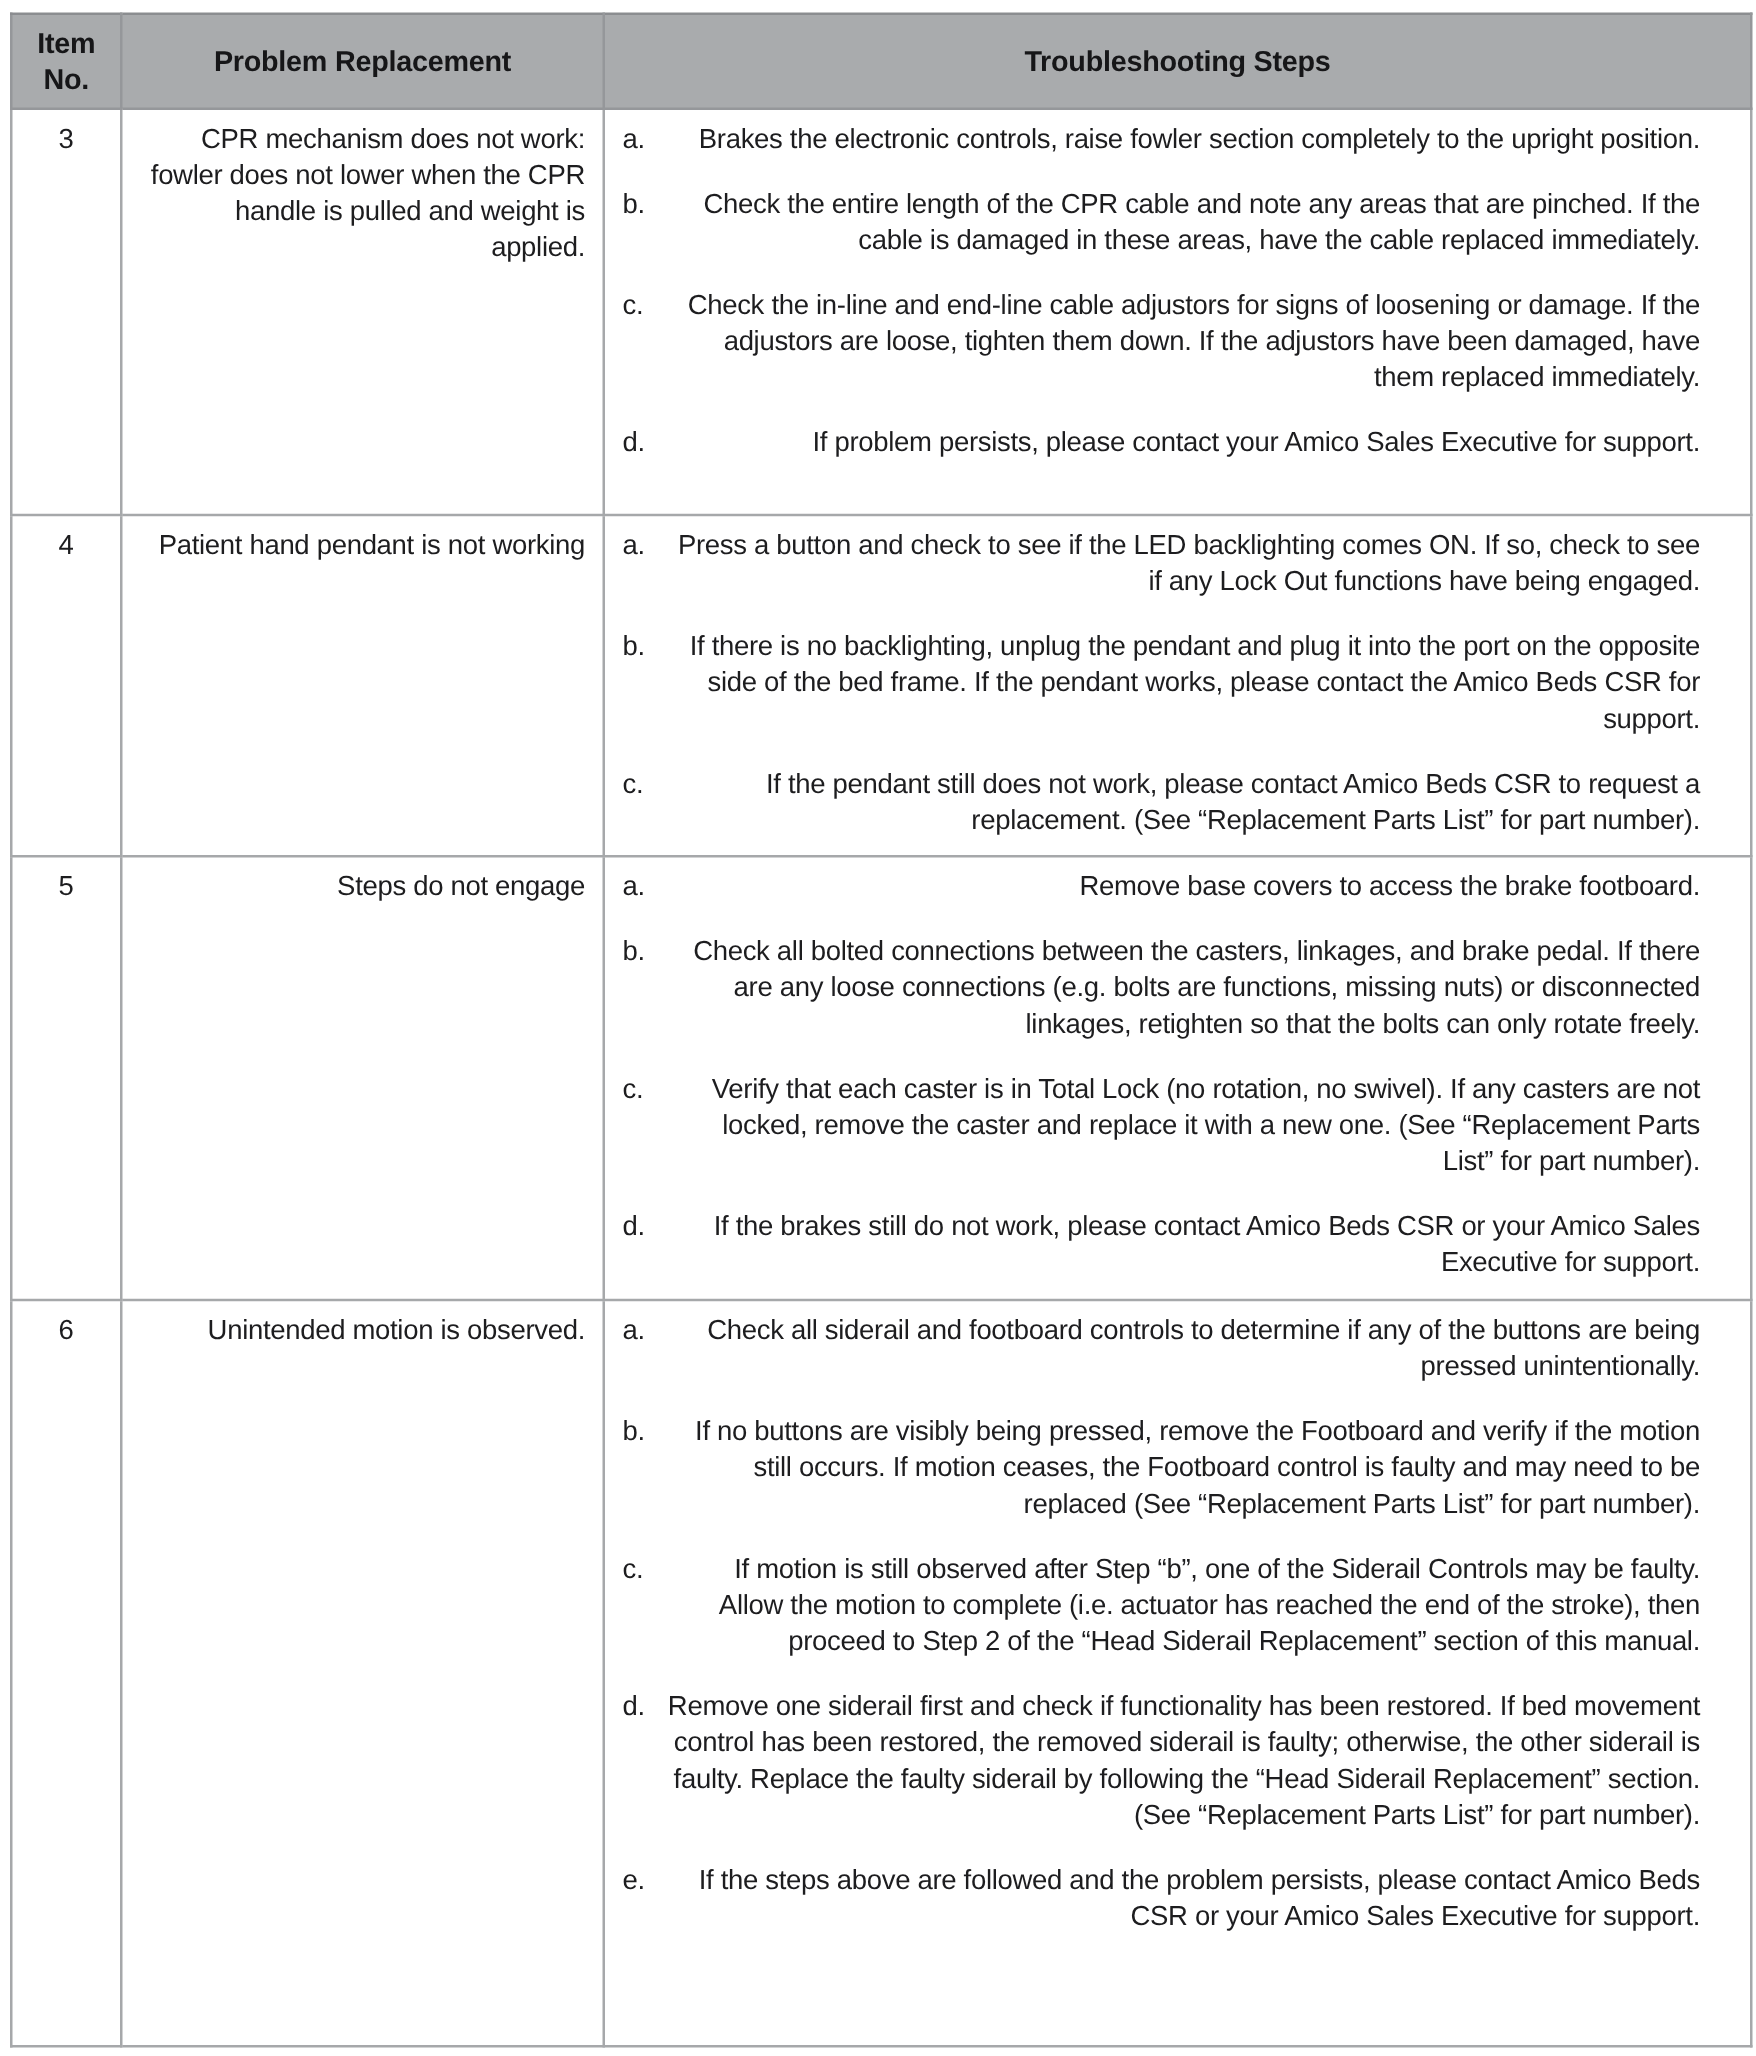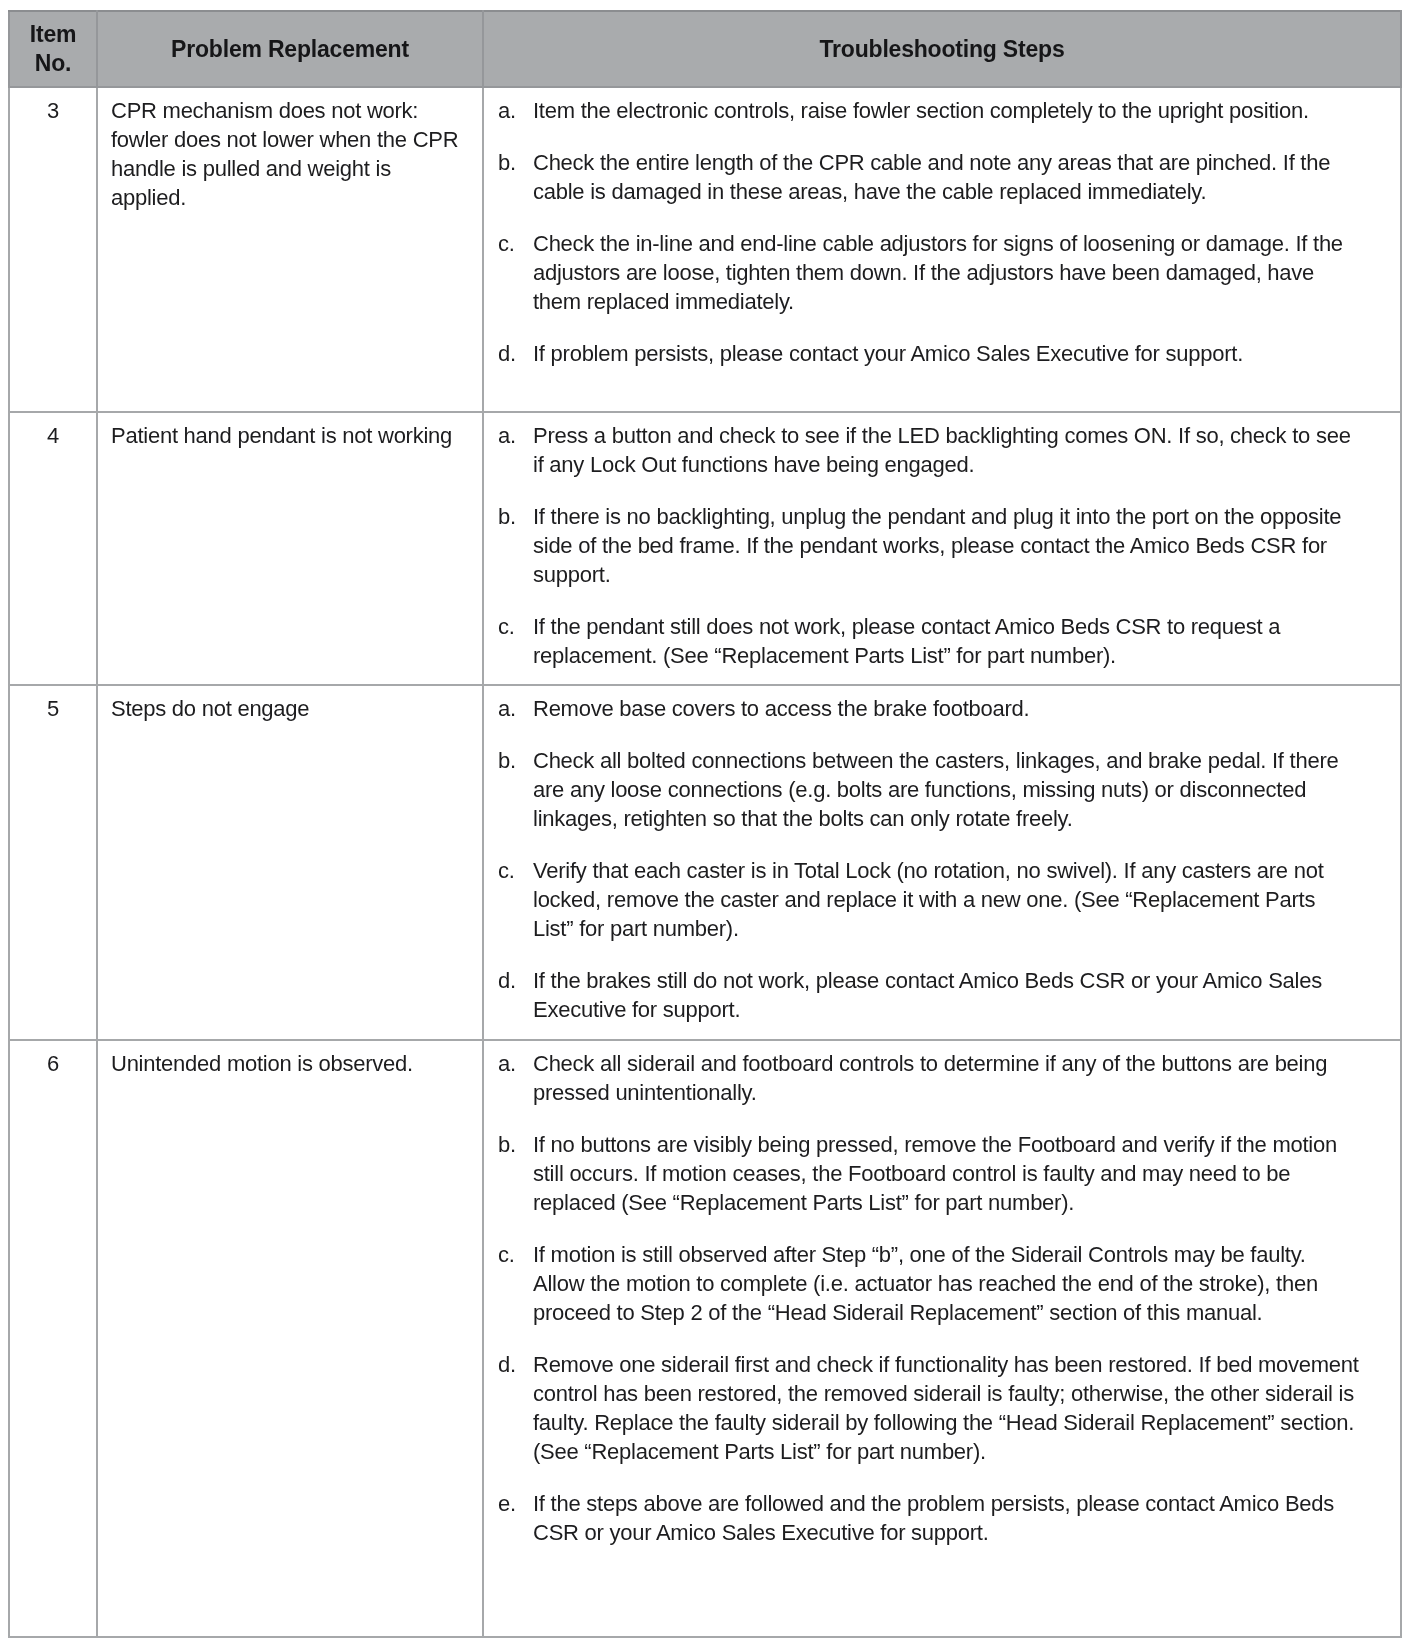--- a/index.html
+++ b/index.html
@@ -37,20 +37,21 @@
     text-align: center;
     vertical-align: middle;
     height: 70px;
     padding: 2px 6px;
     letter-spacing: -0.2px;
   }
   td {
     border: 2px solid #a6a8aa;
     vertical-align: top;
     padding: 0;
+    text-align: right;
   }
   tr.row-0 { height: 325px; }
   tr.row-1 { height: 273px; }
   tr.row-2 { height: 355px; }
   tr.row-3 { height: 597px; }
 
   .cell-no {
     text-align: center;
     font-size: 22px;
     line-height: 29px;
@@ -95,21 +96,21 @@
         <th>Item No.</th>
         <th>Problem Replacement</th>
         <th>Troubleshooting Steps</th>
       </tr>
     </thead>
     <tbody>
         <tr class="row-0">
           <td class="cell-no">3</td>
           <td class="cell-prob">CPR mechanism does not work: fowler does not lower when the CPR handle is pulled and weight is applied.</td>
           <td class="cell-steps">
-            <div class="step"><span class="step-label">a.</span><span class="step-text">Item the electronic controls, raise fowler section completely to the upright position.</span></div>
+            <div class="step"><span class="step-label">a.</span><span class="step-text">Brakes the electronic controls, raise fowler section completely to the upright position.</span></div>
             <div class="step"><span class="step-label">b.</span><span class="step-text">Check the entire length of the CPR cable and note any areas that are pinched. If the cable is damaged in these areas, have the cable replaced immediately.</span></div>
             <div class="step"><span class="step-label">c.</span><span class="step-text">Check the in-line and end-line cable adjustors for signs of loosening or damage. If the adjustors are loose, tighten them down. If the adjustors have been damaged, have them replaced immediately.</span></div>
             <div class="step"><span class="step-label">d.</span><span class="step-text">If problem persists, please contact your Amico Sales Executive for support.</span></div>
           </td>
         </tr>
         <tr class="row-1">
           <td class="cell-no">4</td>
           <td class="cell-prob">Patient hand pendant is not working</td>
           <td class="cell-steps">
             <div class="step"><span class="step-label">a.</span><span class="step-text">Press a button and check to see if the LED backlighting comes ON. If so, check to see if any Lock Out functions have being engaged.</span></div>

